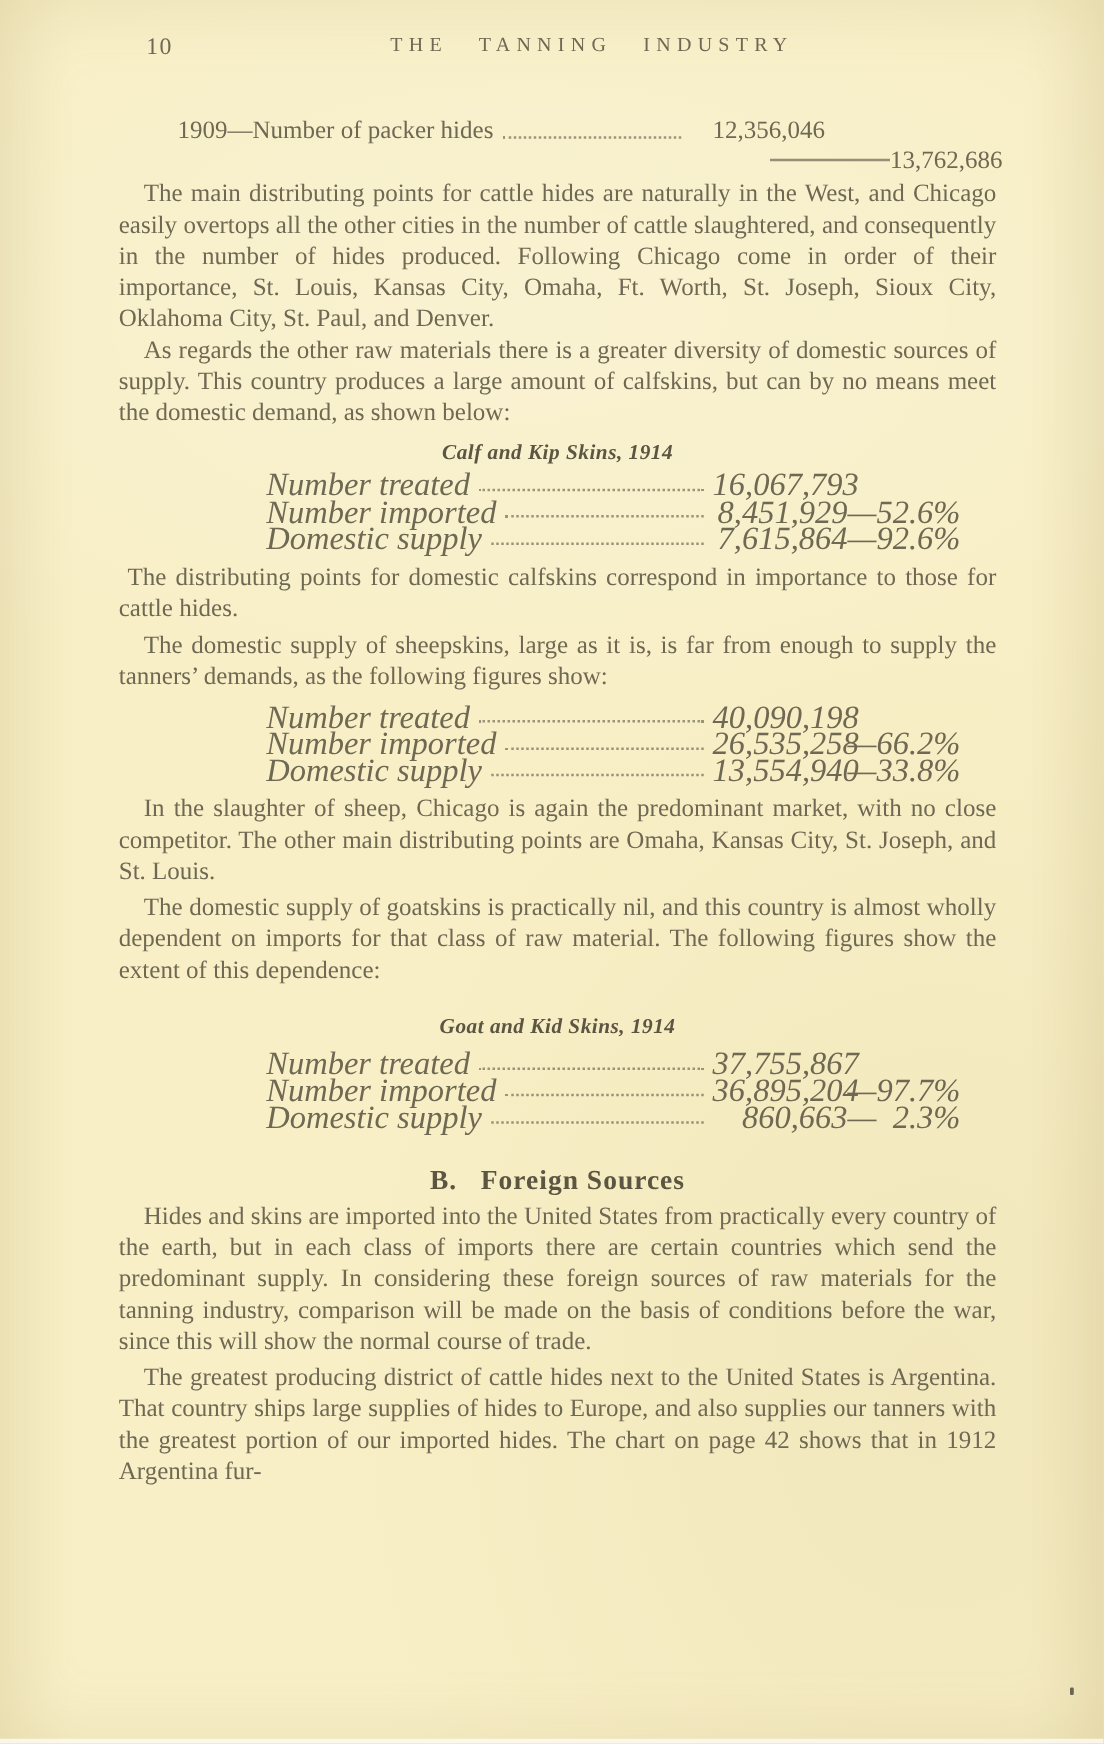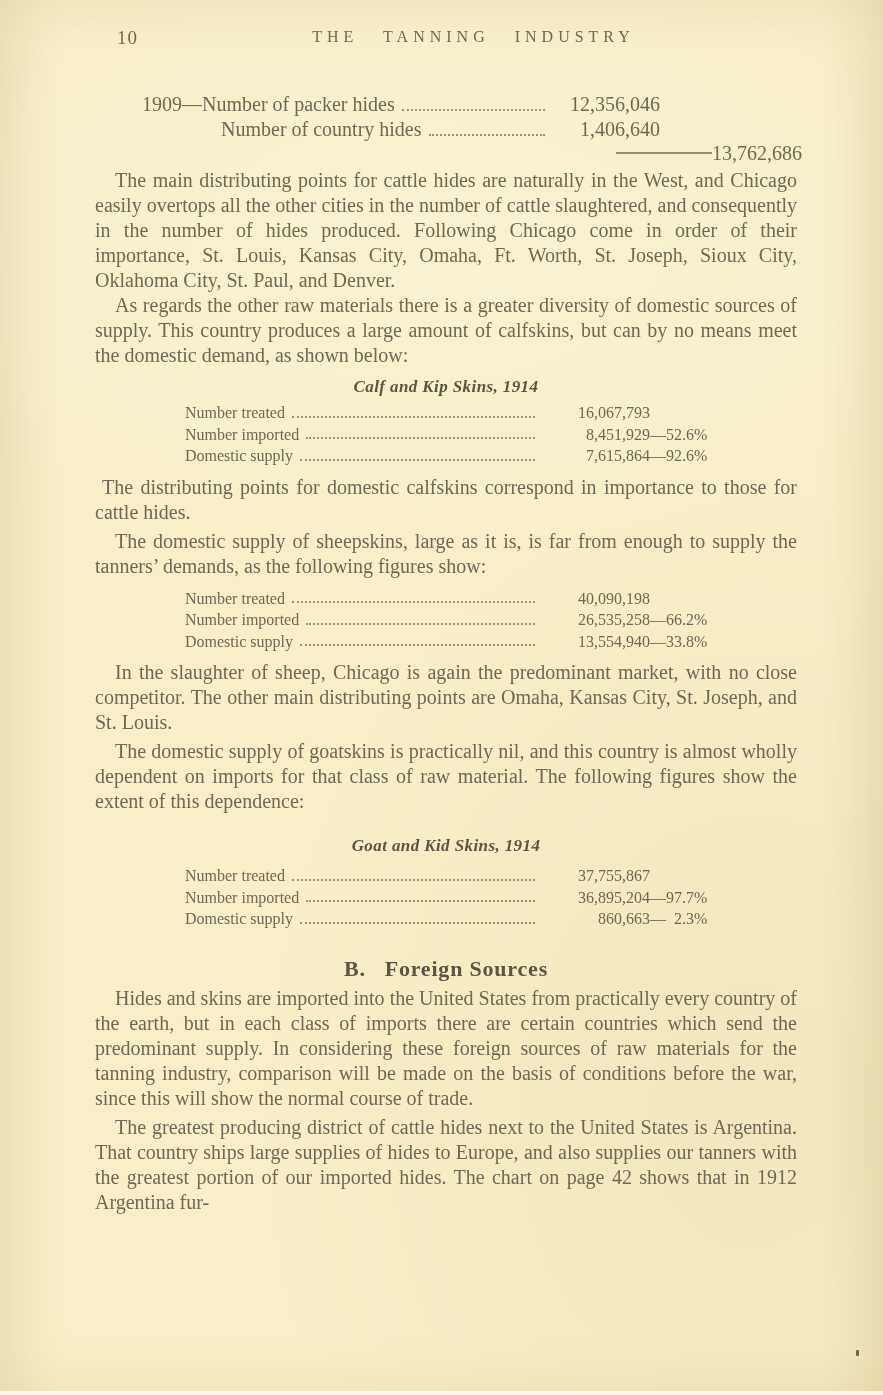--- a/index.html
+++ b/index.html
@@ -60,21 +60,21 @@
   .para.small-indent{text-indent:7px;}
 
   
   .fig-title{
     margin-top:9px;
     text-align:center;
     font-size:17px;font-weight:bold;font-style:italic;
     color:var(--ink_dark);
     letter-spacing:.4px;
   }
-  .fig-table{margin-top:5px;margin-left:90px;font-size:16px;}
+  .fig-table{margin-top:5px;margin-left:118px;font-size:26px;font-style:italic;}
   .frow{display:flex;align-items:flex-end;line-height:21.5px;}
   .frow .inner{display:flex;align-items:flex-end;width:465px;}
   .frow .lbl{white-space:pre;}
   .frow .pct{white-space:pre;}
 
   .section-heading{
     margin-top:26px;
     text-align:center;
     font-size:22px;font-weight:bold;
     letter-spacing:.8px;
@@ -94,25 +94,20 @@
   </div>
 
   <div class="content">
 
     <div class="summary">
       <div class="srow">
         <span class="lbl">1909—Number of packer hides</span>
         <span class="leader"></span>
         <span class="val">12,356,046</span>
       </div>
-      <div class="srow indented">
-        <span class="lbl">Number of country hides</span>
-        <span class="leader"></span>
-        <span class="val">1,406,640</span>
-      </div>
     </div>
     <div class="total-row">
       <span class="total-rule"></span>
       <span class="total-val">13,762,686</span>
     </div>
 
     <p class="para">The main distributing points for cattle hides are naturally in the West, and Chicago easily overtops all the other cities in the number of cattle slaughtered, and consequently in the number of hides produced. Following Chicago come in order of their importance, St. Louis, Kansas City, Omaha, Ft. Worth, St. Joseph, Sioux City, Oklahoma City, St. Paul, and Denver.</p>
     <p class="para tight">As regards the other raw materials there is a greater diversity of domestic sources of supply. This country produces a large amount of calfskins, but can by no means meet the domestic demand, as shown below:</p>
 
     <div class="fig-title">Calf and Kip Skins, 1914</div>

